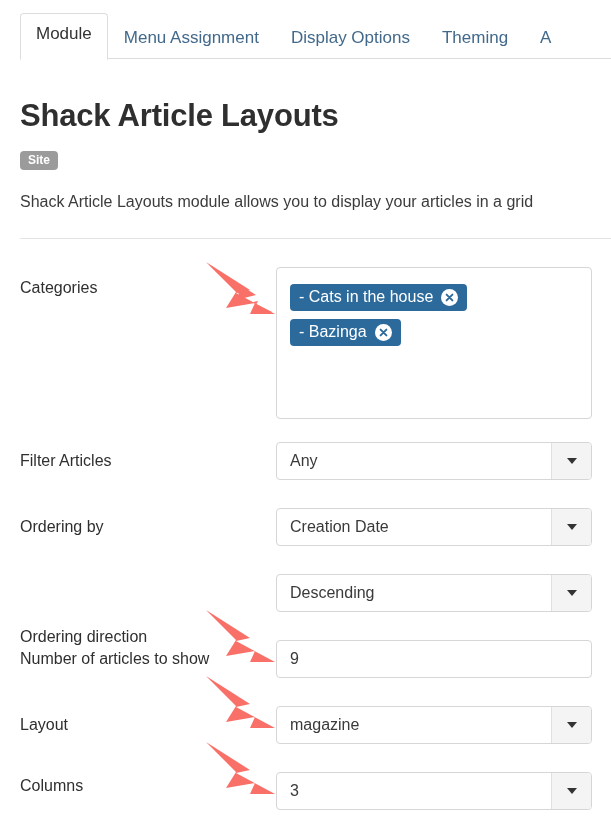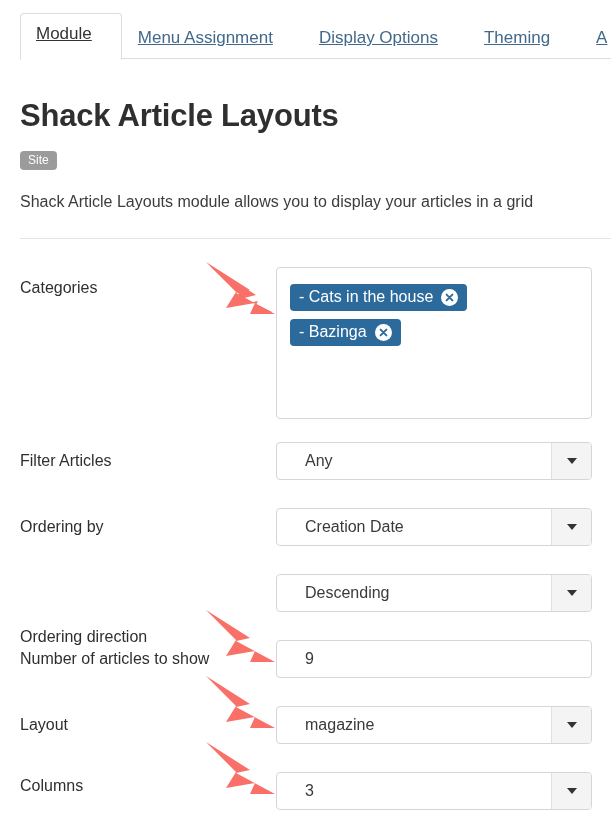--- a/index.html
+++ b/index.html
@@ -38,28 +38,27 @@
     left: 20px;
     top: 13px;
     display: flex;
     align-items: flex-end;
     white-space: nowrap;
   }
   .tab {
     font-size: 17px;
     line-height: 1;
     color: #42698b;
-    padding: 11px 29px 13px 15px;
+    padding: 11px 15px 13px 15px;
     border: 1px solid transparent;
     border-radius: 4px 4px 0 0;
     box-sizing: border-box;
     cursor: pointer;
     position: relative;
     background: transparent;
-    text-decoration: underline;
   }
   .tab.active {
     color: #333333;
     background: #ffffff;
     border-color: #dddddd;
     border-bottom-color: #ffffff;
     height: 47px;
     z-index: 2;
   }
 
@@ -74,21 +73,21 @@
     letter-spacing: -0.2px;
     line-height: 1;
   }
   .badge {
     position: absolute;
     left: 20px;
     top: 151px;
     background: #9b9b9b;
     color: #ffffff;
     font-size: 12px;
-    font-weight: normal;
+    font-weight: bold;
     padding: 3px 8px 4px 8px;
     border-radius: 4px;
     line-height: 1;
   }
   .module-desc {
     position: absolute;
     left: 20px;
     top: 192px;
     width: 640px;
     font-size: 16px;
@@ -177,21 +176,20 @@
 
   
   .field {
     top: 14px;
     height: 38px;
     border: 1px solid #d6d6d6;
     border-radius: 4px;
     background: #ffffff;
     display: flex;
     align-items: center;
-    padding-left: 15px;
   }
   .field-value {
     flex: 1;
     font-size: 16px;
     color: #3a3a3a;
     padding-left: 13px;
     line-height: 1;
     overflow: hidden;
     white-space: nowrap;
   }

